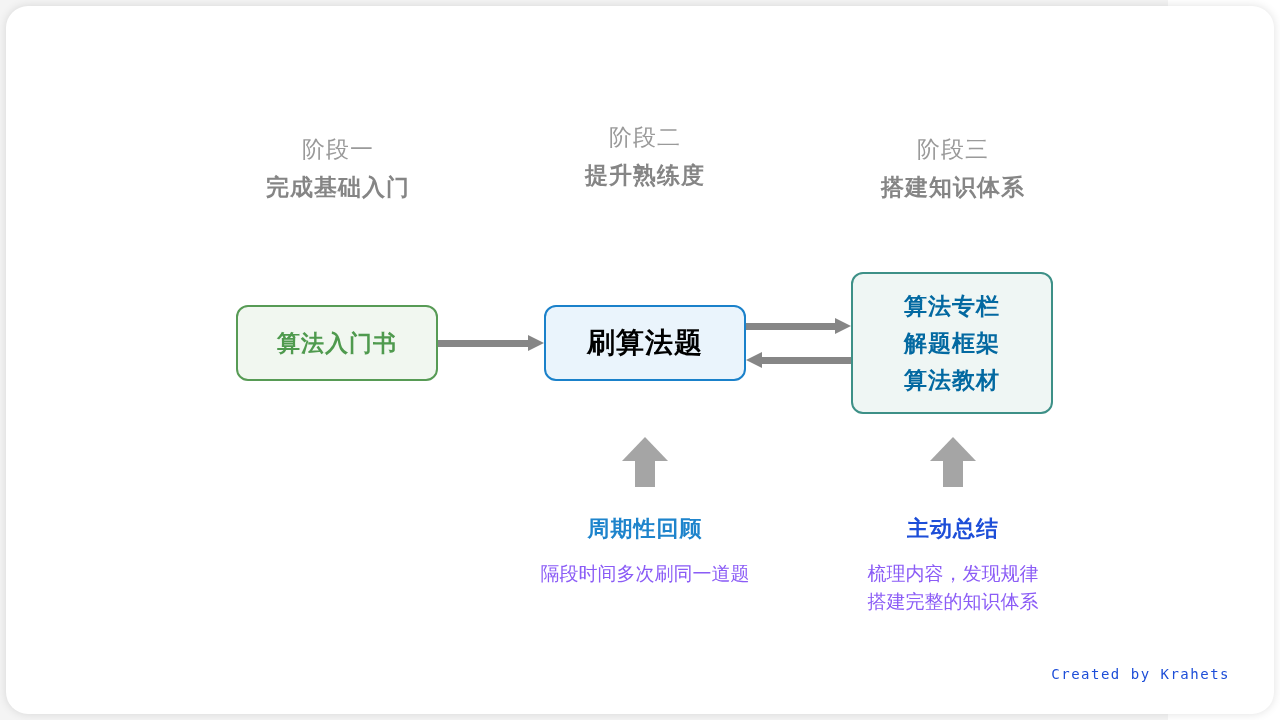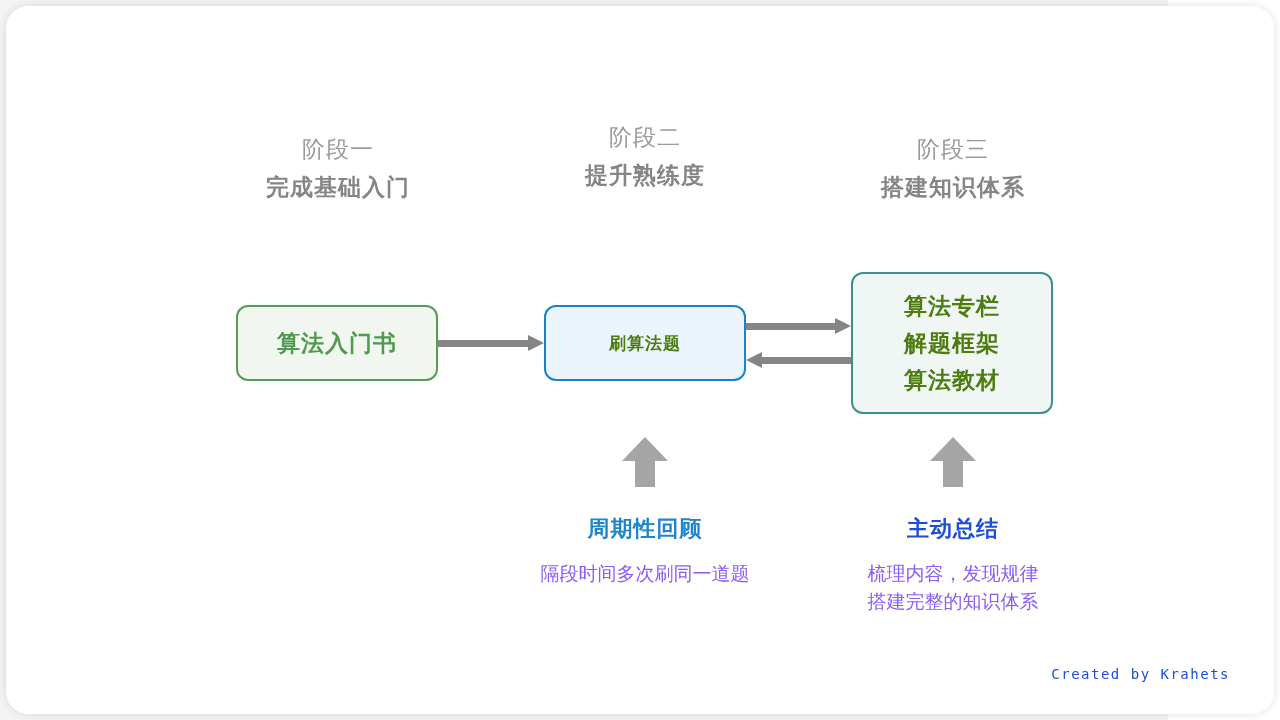--- a/index.html
+++ b/index.html
@@ -78,31 +78,31 @@
     border: 2px solid #579b55;
     color: #4f9a4e;
     font-size: 23px;
   }
 
   #node-practice {
     left: 538px;  top: 299px;
     width: 202px; height: 76px;
     background: #eaf4fc;
     border: 2px solid #1a81ca;
-    color: #4d7c0f;
-    font-size: 17px;
+    color: #000000;
+    font-size: 28px;
     font-family: Liberation Mono, monospace;
   }
 
   #node-resources {
     left: 845px;  top: 266px;
     width: 202px; height: 142px;
     background: #eff6f4;
     border: 2px solid #3d9087;
-    color: #4d7c0f;
+    color: #0369a1;
     font-size: 23px;
   }
   #node-resources .line { line-height: 37px; }
 
   
   .h-arrow {
     position: absolute;
     height: 7px;
   }
   .h-arrow .shaft {

